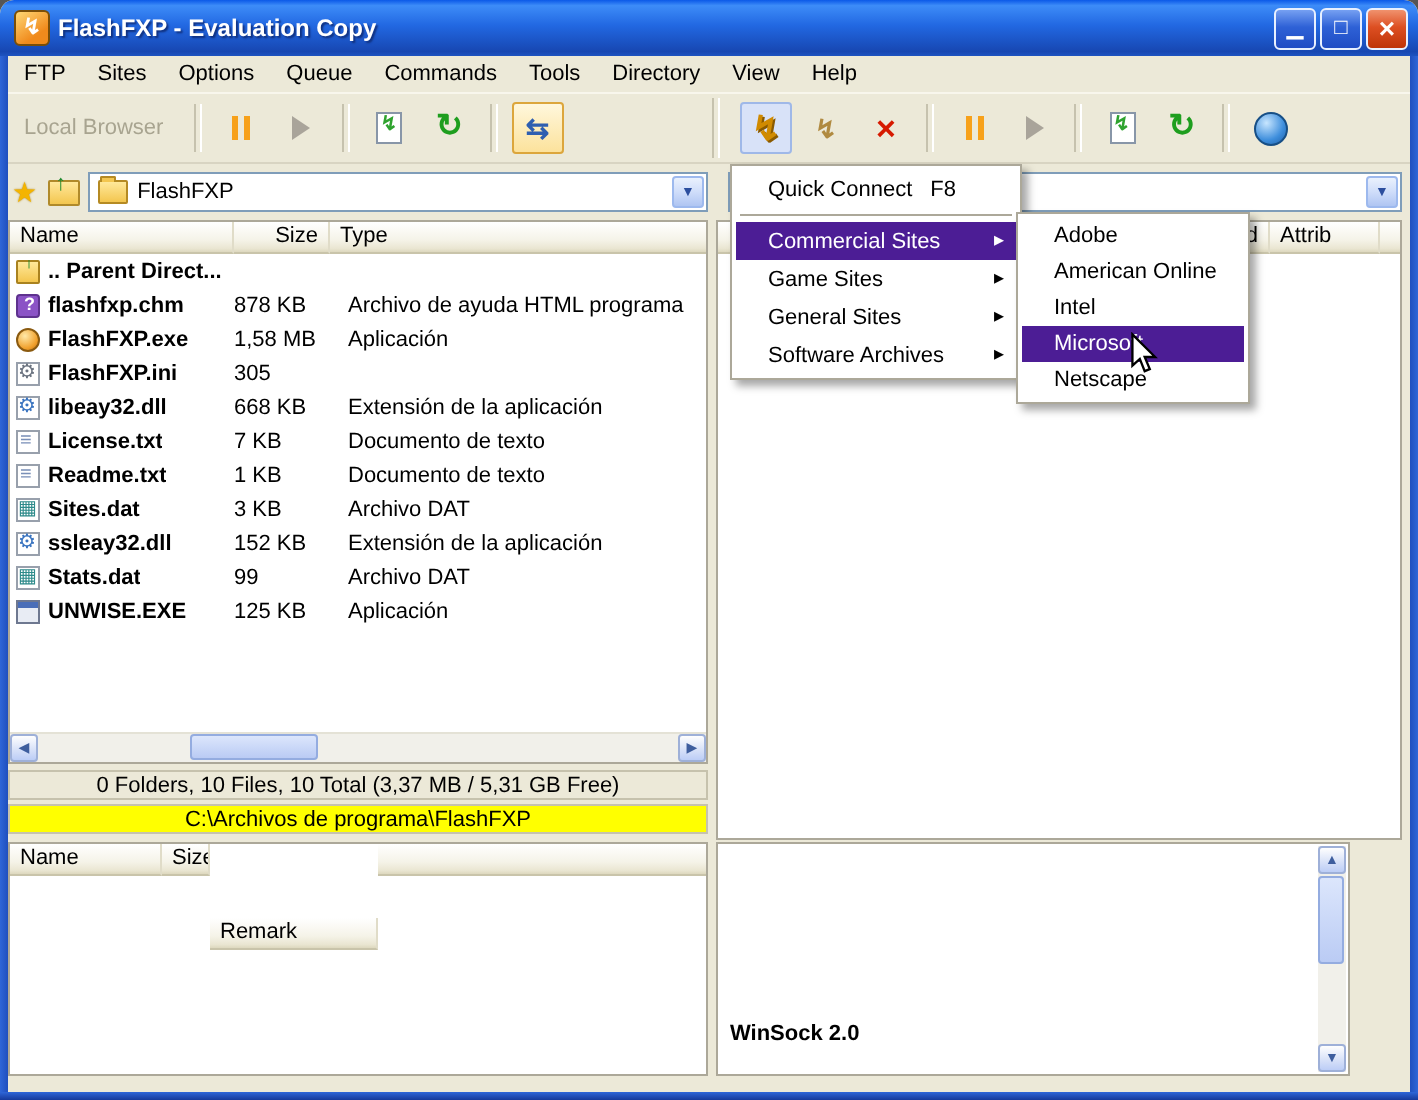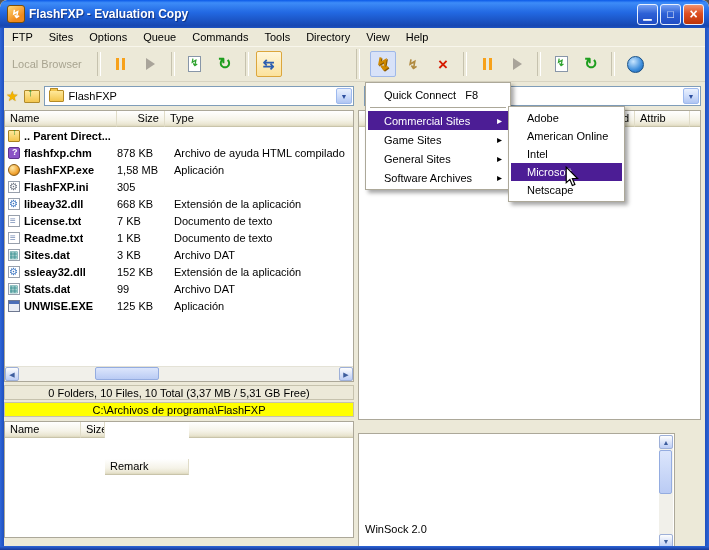--- a/index.html
+++ b/index.html
@@ -127,21 +127,21 @@
   .pathbar{position:absolute;left:4px;top:402px;width:350px;height:15px;background:#FFFF00;
     border:1px solid #C6C2AD;display:flex;align-items:center;justify-content:center;box-sizing:border-box;
     color:#000;white-space:nowrap;overflow:hidden;}
 
   
   .queue{left:4px;top:421px;width:350px;height:117px;}
   .qh-name{width:76px;}
   .qh-target{width:162px;}
   .qh-size{width:24px;padding-right:3px;}
   .qh-remark{width:84px;margin-top:37px;}
-  .log{left:358px;top:433px;width:317px;height:117px;}
+  .log{left:358px;top:421px;width:317px;height:117px;font-weight:bold;}
   .log-line{position:absolute;left:6px;bottom:14px;white-space:nowrap;}
 
   
   .vsplit{position:absolute;left:354px;top:86px;width:4px;height:334px;}
   .hsplit{position:absolute;left:4px;top:417px;width:697px;height:4px;}
 
   
   .menu{position:absolute;background:#fff;border:1px solid #ACA899;box-shadow:3px 3px 4px rgba(0,0,0,.35);
     padding:2px;box-sizing:border-box;z-index:10;text-align:right;}
   .menu-main{left:365px;top:82px;width:146px;}
@@ -294,21 +294,21 @@
         </span>
         <span class="c-size"></span>
         <span class="c-type"></span>
       </div>
       <div class="row">
         <span class="c-name">
           <span class="icon-help"></span>
           <span class="nm">flashfxp.chm</span>
         </span>
         <span class="c-size">878 KB</span>
-        <span class="c-type">Archivo de ayuda HTML compilado</span>
+        <span class="c-type">Archivo de ayuda HTML programa</span>
       </div>
       <div class="row">
         <span class="c-name">
           <span class="icon-app"></span>
           <span class="nm">FlashFXP.exe</span>
         </span>
         <span class="c-size">1,58 MB</span>
         <span class="c-type">Aplicación</span>
       </div>
       <div class="row">

